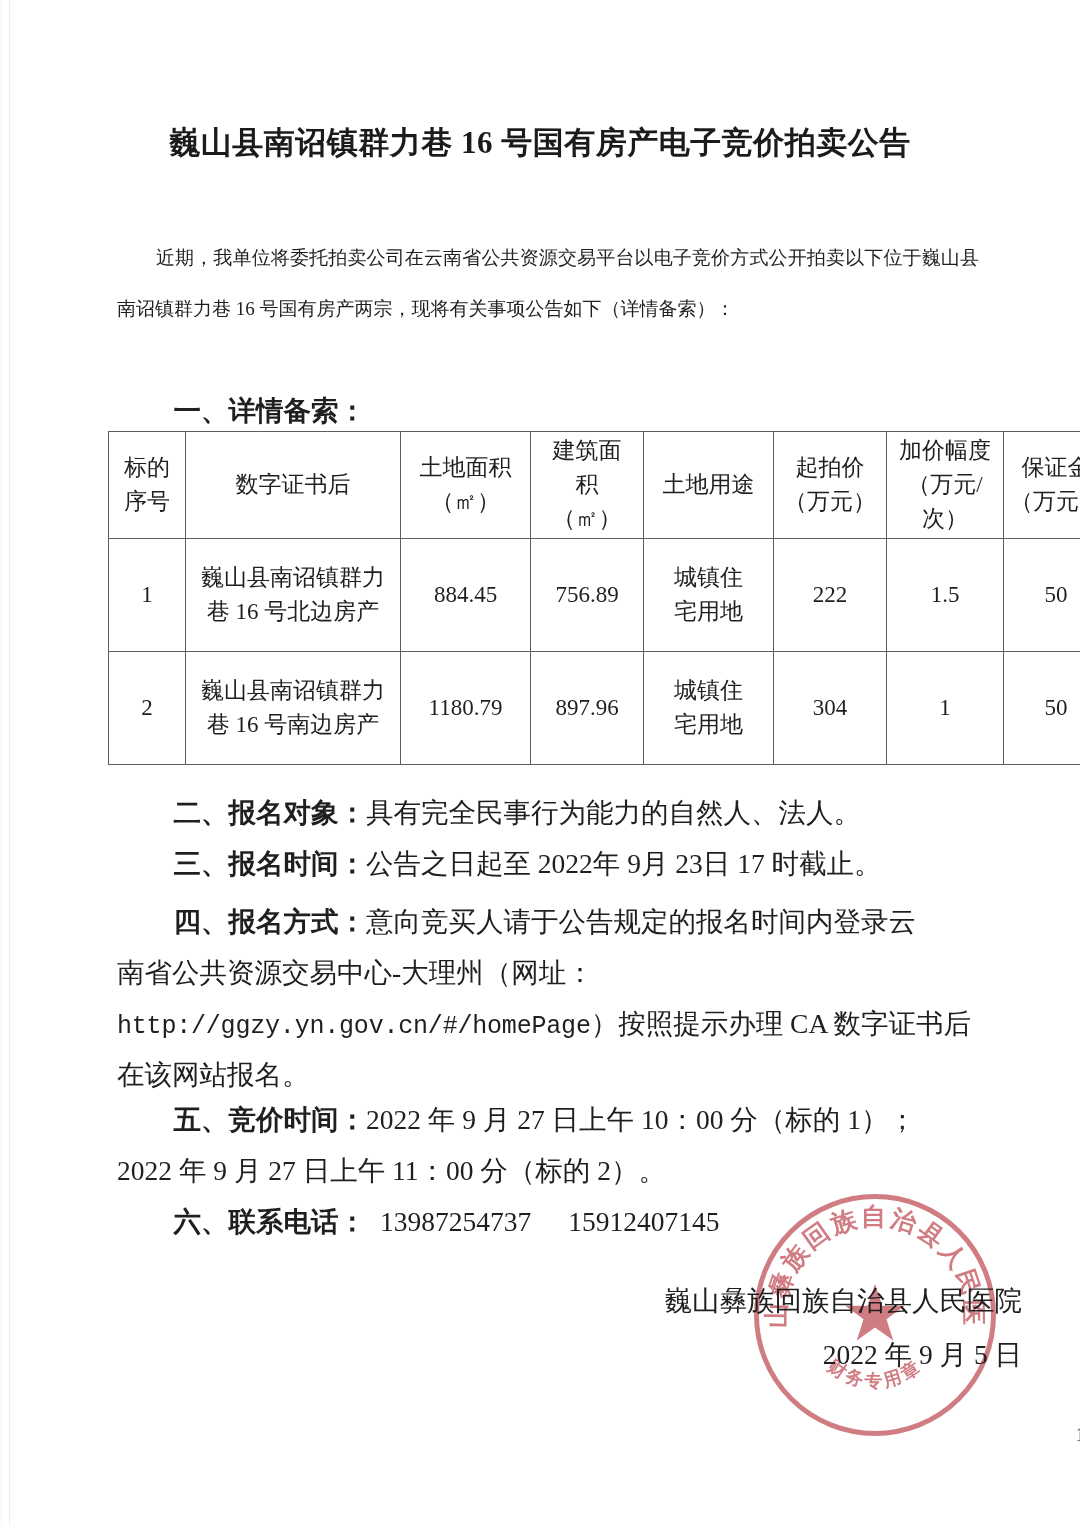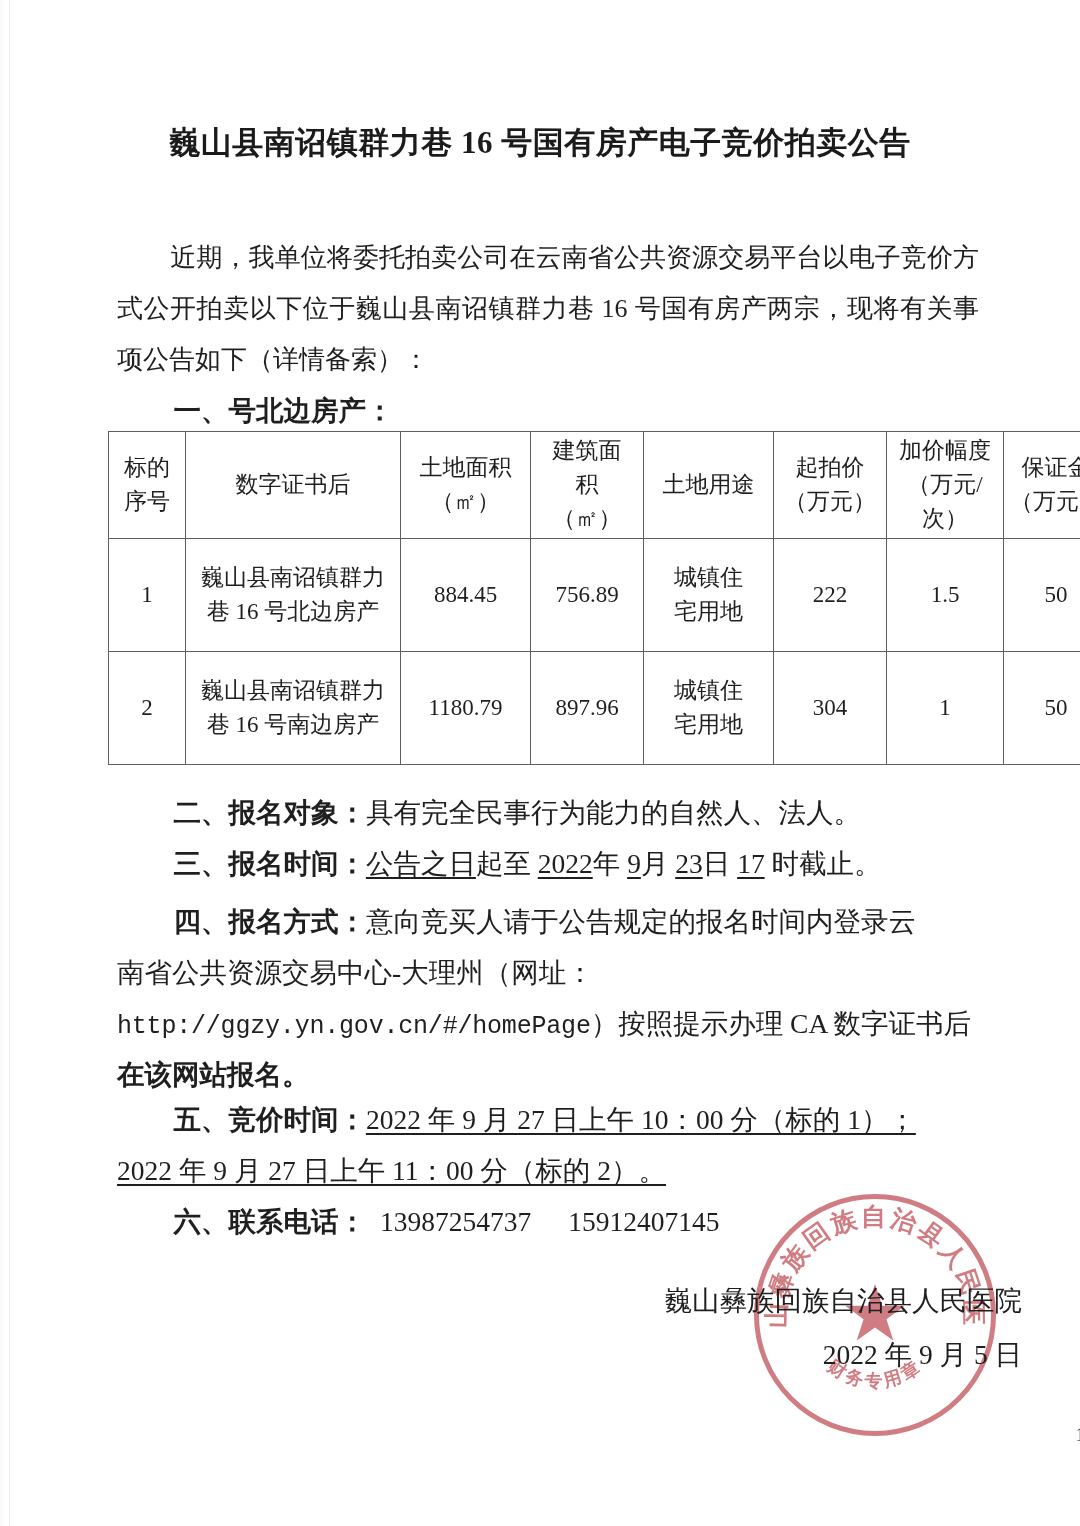--- a/index.html
+++ b/index.html
@@ -48,21 +48,21 @@
     font-size: 31px;
     letter-spacing: 0.5px;
     color: #1b1b1b;
   }
 
   .body-block {
     position: absolute;
     left: 117px;
     top: 232px;
     width: 862px;
-    font-size: 26px;
+    font-size: 19px;
     line-height: 51px;
     text-align: justify;
     color: #1f1f1f;
   }
   .body-block p {
     margin: 0;
   }
   .indent2 { text-indent: 2.05em; }
 
   .sect-head {
@@ -71,21 +71,21 @@
 
   .sec-line {
     position: absolute;
     left: 117px;
     width: 880px;
     font-size: 27.5px;
     line-height: 51px;
     color: #1f1f1f;
   }
 
-  .u { text-decoration: underline; text-underline-offset: 4px; text-align: right; }
+  .u { text-underline-offset: 4px; text-align: right; }
 
   .mono {
     font-family: "Liberation Mono", "DejaVu Sans Mono", monospace;
     font-size: 25px;
     letter-spacing: -0.2px;
   }
 
   
   #lot-table {
     position: absolute;
@@ -188,21 +188,21 @@
   <div class="scan-edge2"></div>
   <div class="scan-edge"></div>
 
   <div class="doc-title">巍山县南诏镇群力巷 16 号国有房产电子竞价拍卖公告</div>
 
   <div class="body-block">
     <p class="indent2">近期，我单位将委托拍卖公司在云南省公共资源交易平台以电子竞价方式公开拍卖以下位于巍山县南诏镇群力巷 16 号国有房产两宗，现将有关事项公告如下（详情备索）：</p>
   </div>
 
   <div class="sec-line" style="top:385px; text-indent:2.05em;">
-    <span class="sect-head">一、号北边房产：</span>
+    <span class="sect-head">一、详情备索：</span>
   </div>
 
   <table id="lot-table">
     <thead>
       <tr>
         <th class="c-idx">
           <div>标的</div>
           <div>序号</div>
         </th>
         <th class="c-name">
@@ -281,21 +281,21 @@
 
   <div class="sec-line" style="top:896px; text-indent:2.05em; width:870px;">
     <span class="sect-head">四、报名方式：</span><span>意向竞买人请于公告规定的报名时间内登录云</span>
   </div>
   <div class="sec-line" style="top:947px;">
     <span>南省公共资源交易中心-大理州（网址：</span>
   </div>
   <div class="sec-line" style="top:998px;">
     <span class="mono">http://ggzy.yn.gov.cn/#/homePage</span><span>）按照提示办理 CA 数字证书后</span>
   </div>
-  <div class="sec-line" style="top:1049px;font-weight:bold;">
+  <div class="sec-line" style="top:1049px;">
     <span>在该网站报名。</span>
   </div>
 
   <div class="sec-line" style="top:1094px; text-indent:2.05em;">
     <span class="sect-head">五、竞价时间：</span><span class="u">2022 年 9 月 27 日上午 10：00 分（标的 1）；</span>
   </div>
   <div class="sec-line" style="top:1145px;">
     <span class="u">2022 年 9 月 27 日上午 11：00 分（标的 2）。</span>
   </div>
 

